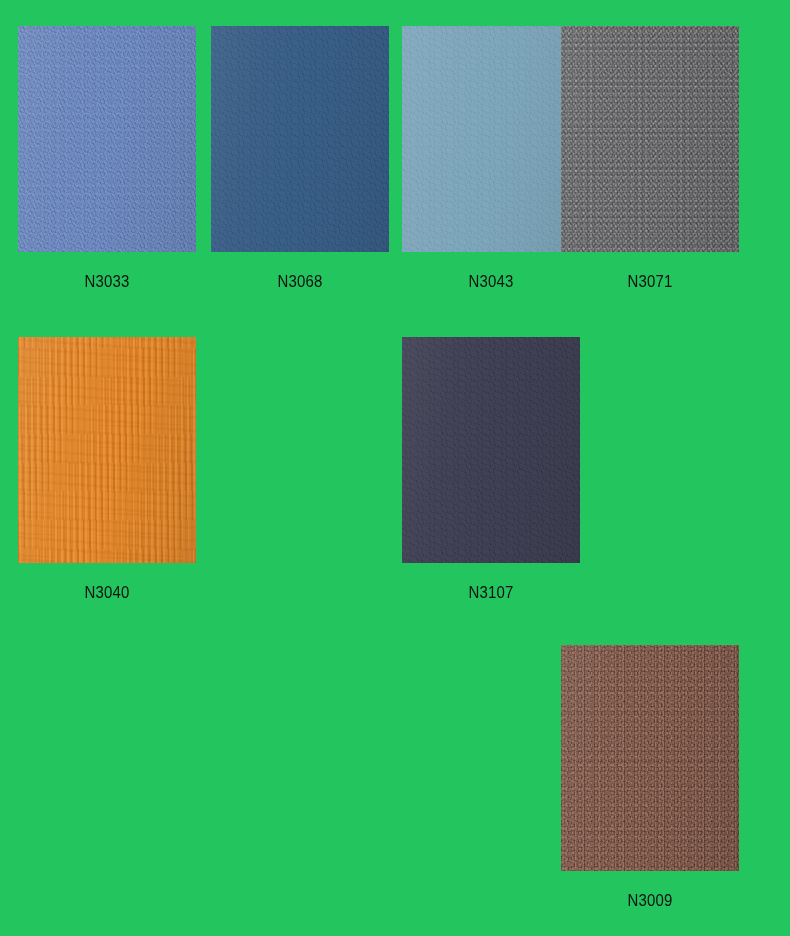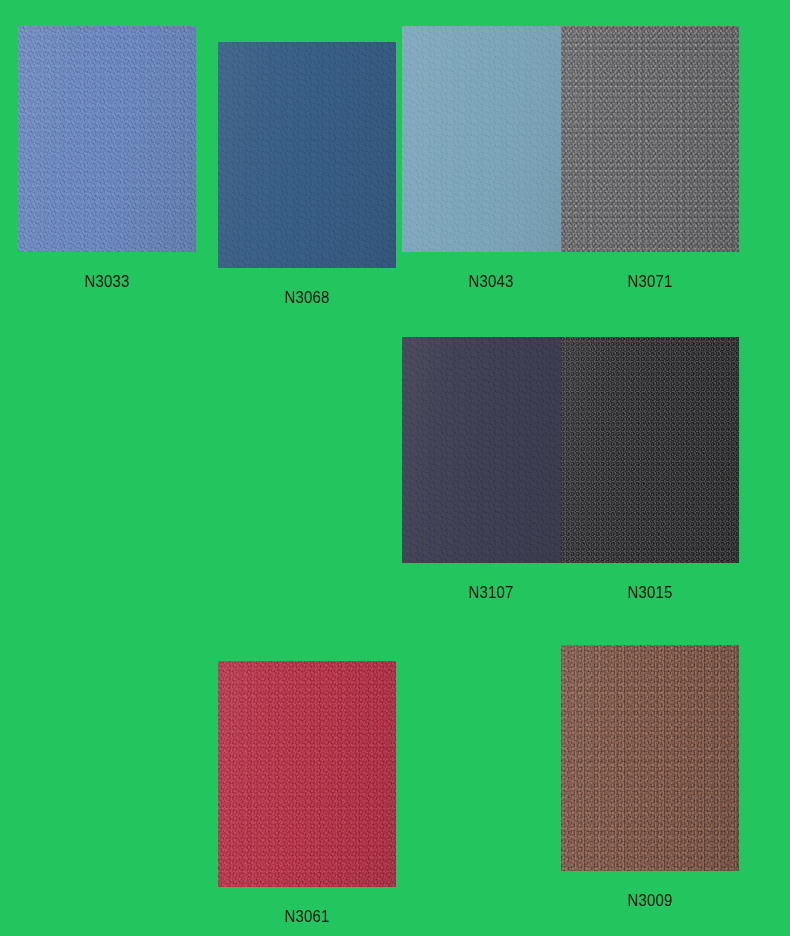--- a/index.html
+++ b/index.html
@@ -22,21 +22,21 @@
     background: #22c55e;
   }
 
   .swatch-cell {
     position: absolute;
     width: 178px;
   }
 
   
   .col-0 { left: 18px; }
-  .col-1 { left: 218px; margin-top: 16px; }
+  .col-1 { left: 211px; }
   .col-2 { left: 402px; }
   .col-3 { left: 561px; }
 
   
   .row-0 { top: 26px; }
   .row-1 { top: 337px; }
   .row-2 { top: 645px; }
 
   .swatch-chip {
     position: relative;
@@ -105,40 +105,33 @@
       </div>
       <div class="swatch-label">N3043</div>
     </div>
     <div class="swatch-cell col-3 row-0">
       <div class="swatch-chip" style="background-color: rgb(110, 110, 112);">
         <div class="grain" style="background-image:radial-gradient(ellipse 3px 2px at 20% 12%, rgba(255,255,255,0.22), rgba(0,0,0,0) 70%),radial-gradient(ellipse 2px 3px at 62% 30%, rgba(0,0,0,0.26), rgba(0,0,0,0) 70%),radial-gradient(ellipse 3px 2px at 82% 66%, rgba(255,255,255,0.18), rgba(0,0,0,0) 70%),radial-gradient(ellipse 2px 2px at 35% 78%, rgba(0,0,0,0.24), rgba(0,0,0,0) 70%),repeating-radial-gradient(circle at 50% 50%, rgba(255,255,255,0.10) 0 1px, rgba(0,0,0,0.12) 1px 2.6px),repeating-linear-gradient(74deg, rgba(0,0,0,0.10) 0 1px, rgba(255,255,255,0.08) 1px 3px);background-size:7px 6px,6px 7px,8px 7px,6px 6px,5px 5px,9px 9px;"></div>
         <div class="shade"></div>
       </div>
       <div class="swatch-label">N3071</div>
     </div>
+    <div class="swatch-cell col-0 row-1">
+      <div class="swatch-chip" style="background-color: rgb(233, 133, 33);">
+        <div class="grain" style="background-image:repeating-linear-gradient(90deg, rgba(0,0,0,0.075) 0 1px, rgba(255,255,255,0.05) 1px 3px, rgba(0,0,0,0.03) 3px 5px),repeating-linear-gradient(88deg, rgba(0,0,0,0.05) 0 2px, rgba(255,255,255,0.04) 2px 7px),repeating-linear-gradient(4deg, rgba(0,0,0,0.025) 0 3px, rgba(255,255,255,0.02) 3px 9px);background-size:6px 100%,13px 100%,100% 22px;"></div>
+        <div class="shade"></div>
+      </div>
+      <div class="swatch-label">N3040</div>
+    </div>
     <div class="swatch-cell col-2 row-1">
       <div class="swatch-chip" style="background-color: rgb(53, 54, 74);">
         <div class="grain" style="background-image:repeating-linear-gradient(76deg, rgba(0,0,0,0.032) 0 1px, rgba(255,255,255,0.032) 1px 4.5px),repeating-linear-gradient(16deg, rgba(0,0,0,0.026) 0 1px, rgba(255,255,255,0.022) 1px 5.5px);background-size:12px 11px,13px 12px;"></div>
         <div class="shade"></div>
       </div>
       <div class="swatch-label">N3107</div>
-    </div>
-    <div class="swatch-cell col-3 row-1">
-      <div class="swatch-chip" style="background-color: rgb(42, 43, 45);">
-        <div class="grain" style="background-image:repeating-radial-gradient(circle at 30% 40%, rgba(255,255,255,0.10) 0 1px, rgba(0,0,0,0.14) 1px 2.4px),repeating-radial-gradient(circle at 70% 65%, rgba(255,255,255,0.07) 0 1px, rgba(0,0,0,0.10) 1px 2.8px),repeating-linear-gradient(62deg, rgba(0,0,0,0.10) 0 1px, rgba(255,255,255,0.06) 1px 2.5px);background-size:5px 5px,6px 6px,7px 7px;"></div>
-        <div class="shade"></div>
-      </div>
-      <div class="swatch-label">N3015</div>
-    </div>
-    <div class="swatch-cell col-1 row-2">
-      <div class="swatch-chip" style="background-color: rgb(188, 39, 64);">
-        <div class="grain" style="background-image:repeating-linear-gradient(78deg, rgba(0,0,0,0.07) 0 1px, rgba(255,255,255,0.05) 1px 3.2px),repeating-linear-gradient(14deg, rgba(0,0,0,0.055) 0 1px, rgba(255,255,255,0.04) 1px 4px),repeating-radial-gradient(circle at 45% 55%, rgba(255,255,255,0.06) 0 1px, rgba(0,0,0,0.07) 1px 3.4px);background-size:9px 8px,10px 9px,7px 7px;"></div>
-        <div class="shade"></div>
-      </div>
-      <div class="swatch-label">N3061</div>
     </div>
     <div class="swatch-cell col-3 row-2">
       <div class="swatch-chip" style="background-color: rgb(122, 74, 56);">
         <div class="grain" style="background-image:repeating-linear-gradient(84deg, rgba(0,0,0,0.11) 0 1px, rgba(255,255,255,0.08) 1px 3.4px),repeating-linear-gradient(10deg, rgba(0,0,0,0.09) 0 1px, rgba(255,255,255,0.06) 1px 4.2px),repeating-radial-gradient(circle at 40% 50%, rgba(255,255,255,0.09) 0 1px, rgba(0,0,0,0.11) 1px 3.2px),radial-gradient(ellipse 4px 3px at 25% 22%, rgba(255,255,255,0.12), rgba(0,0,0,0) 72%),radial-gradient(ellipse 3px 4px at 72% 70%, rgba(0,0,0,0.16), rgba(0,0,0,0) 72%);background-size:10px 9px,11px 10px,8px 8px,12px 10px,11px 12px;"></div>
         <div class="shade"></div>
       </div>
       <div class="swatch-label">N3009</div>
     </div>
   </div>
 

